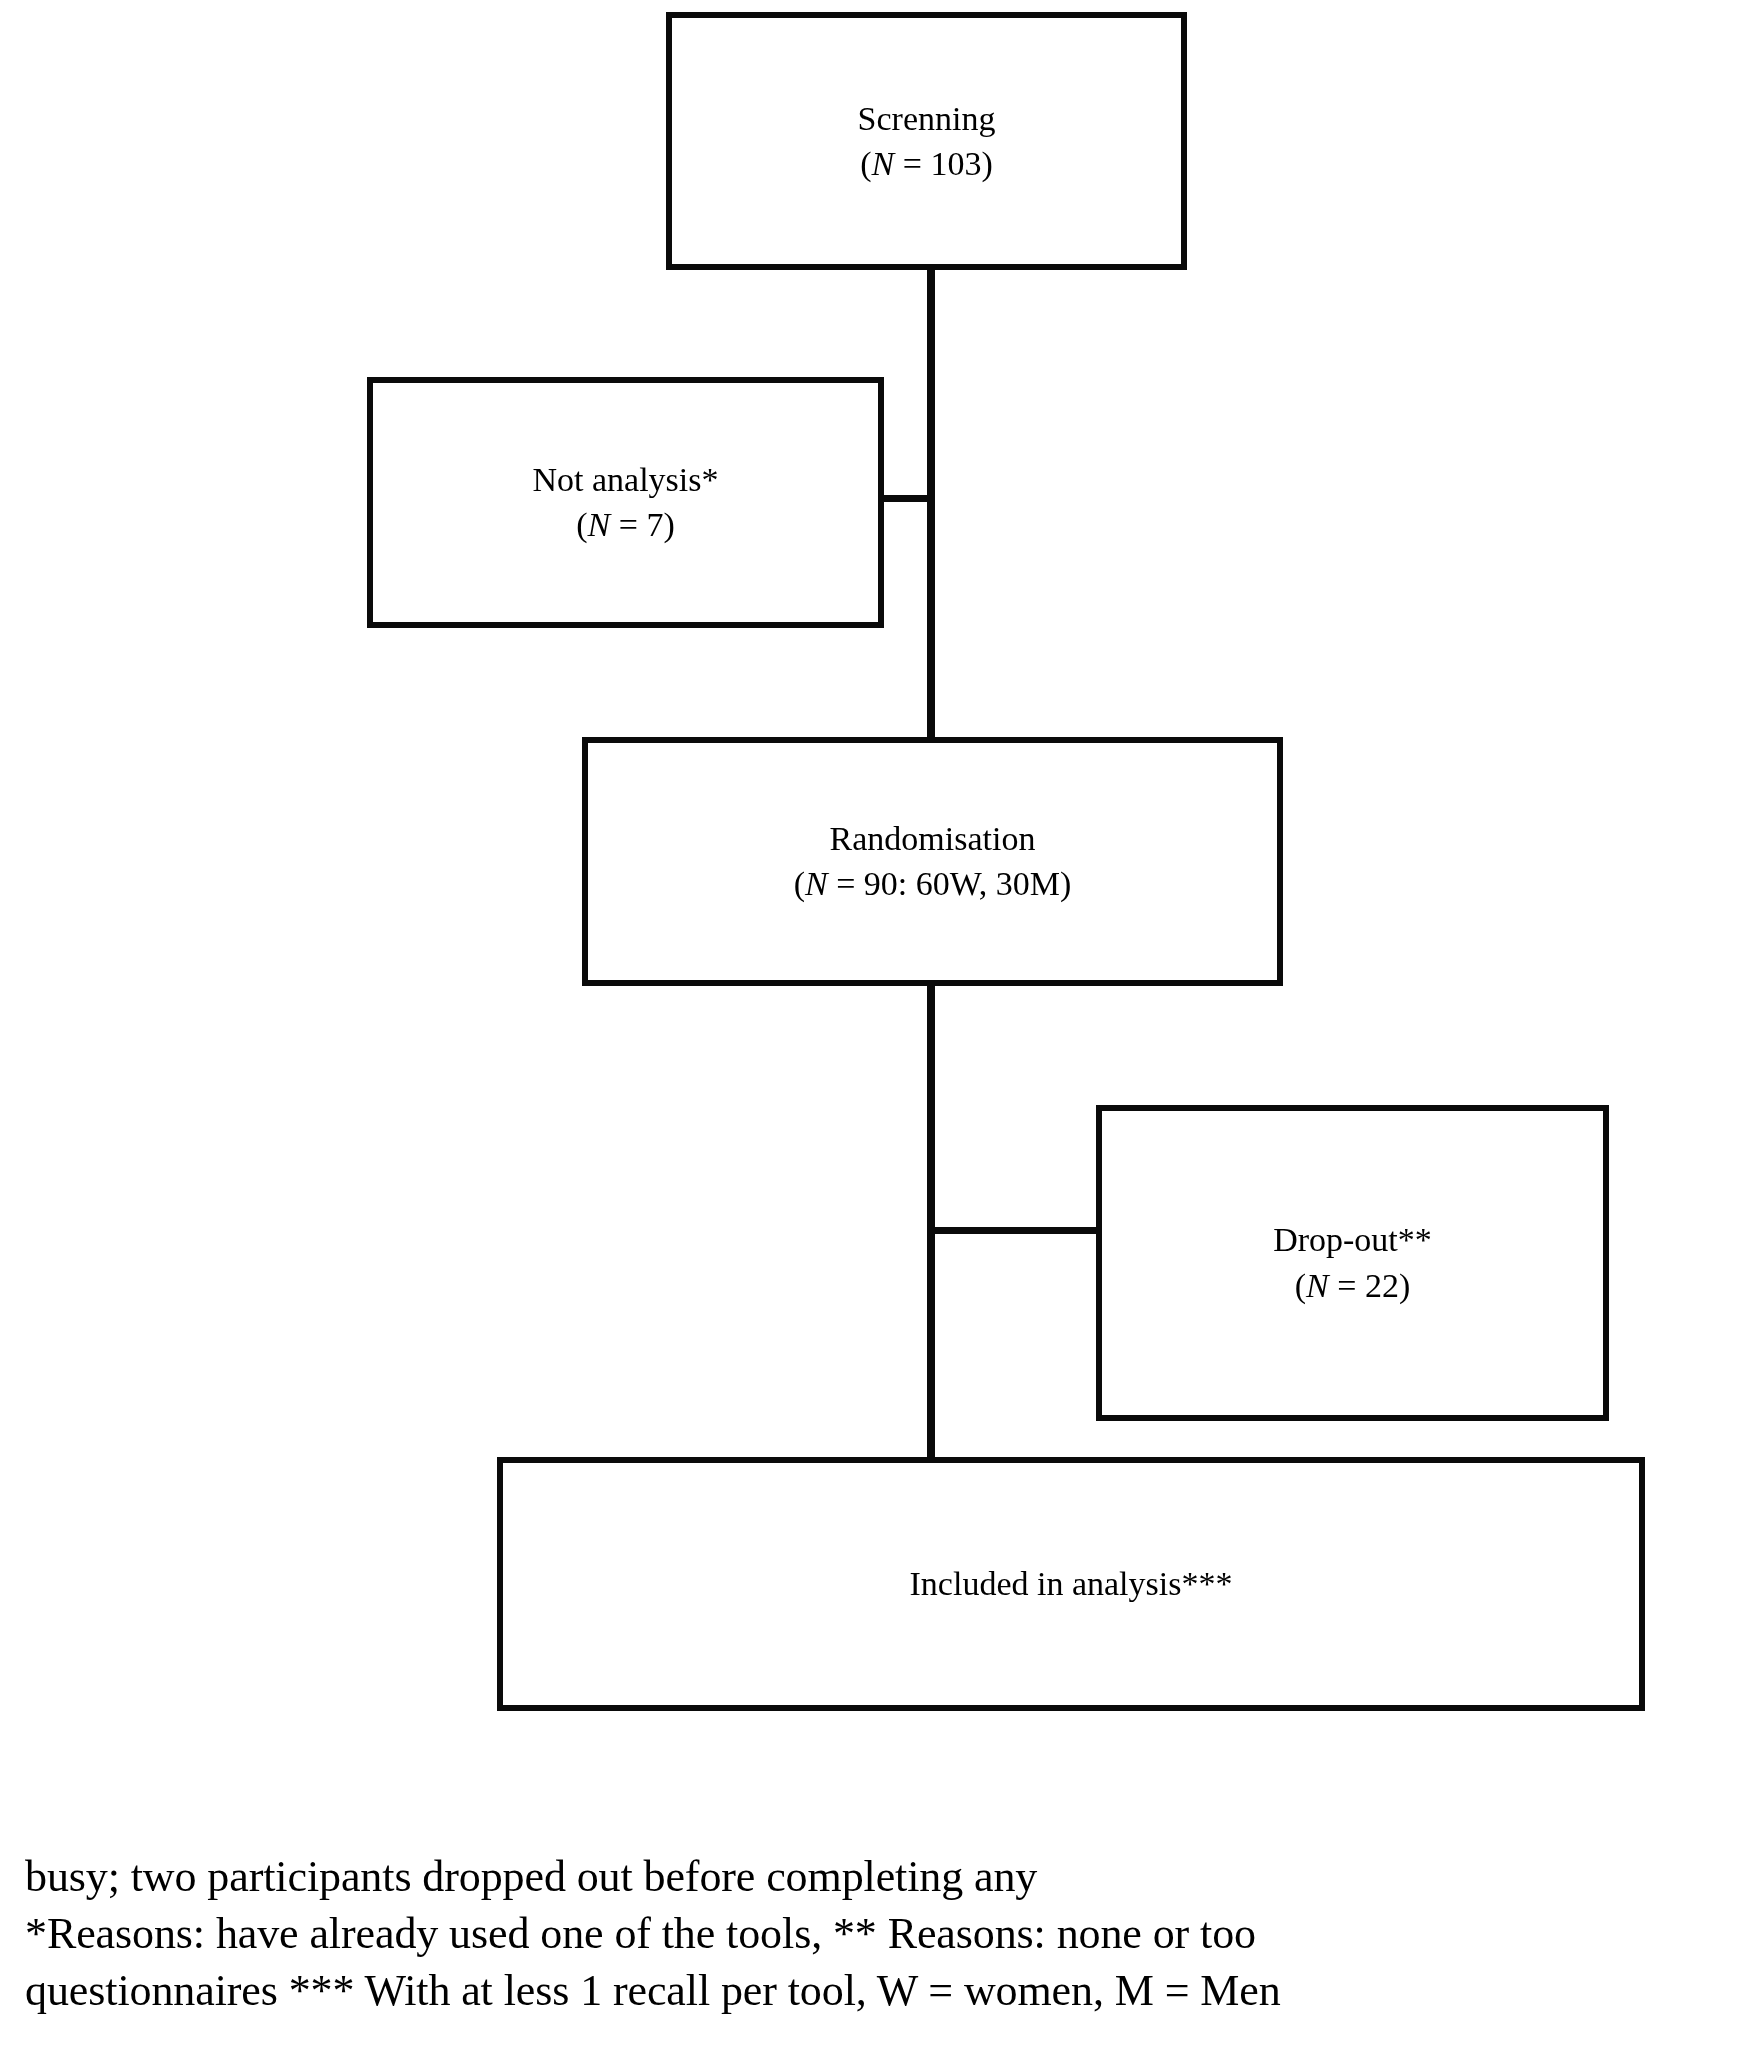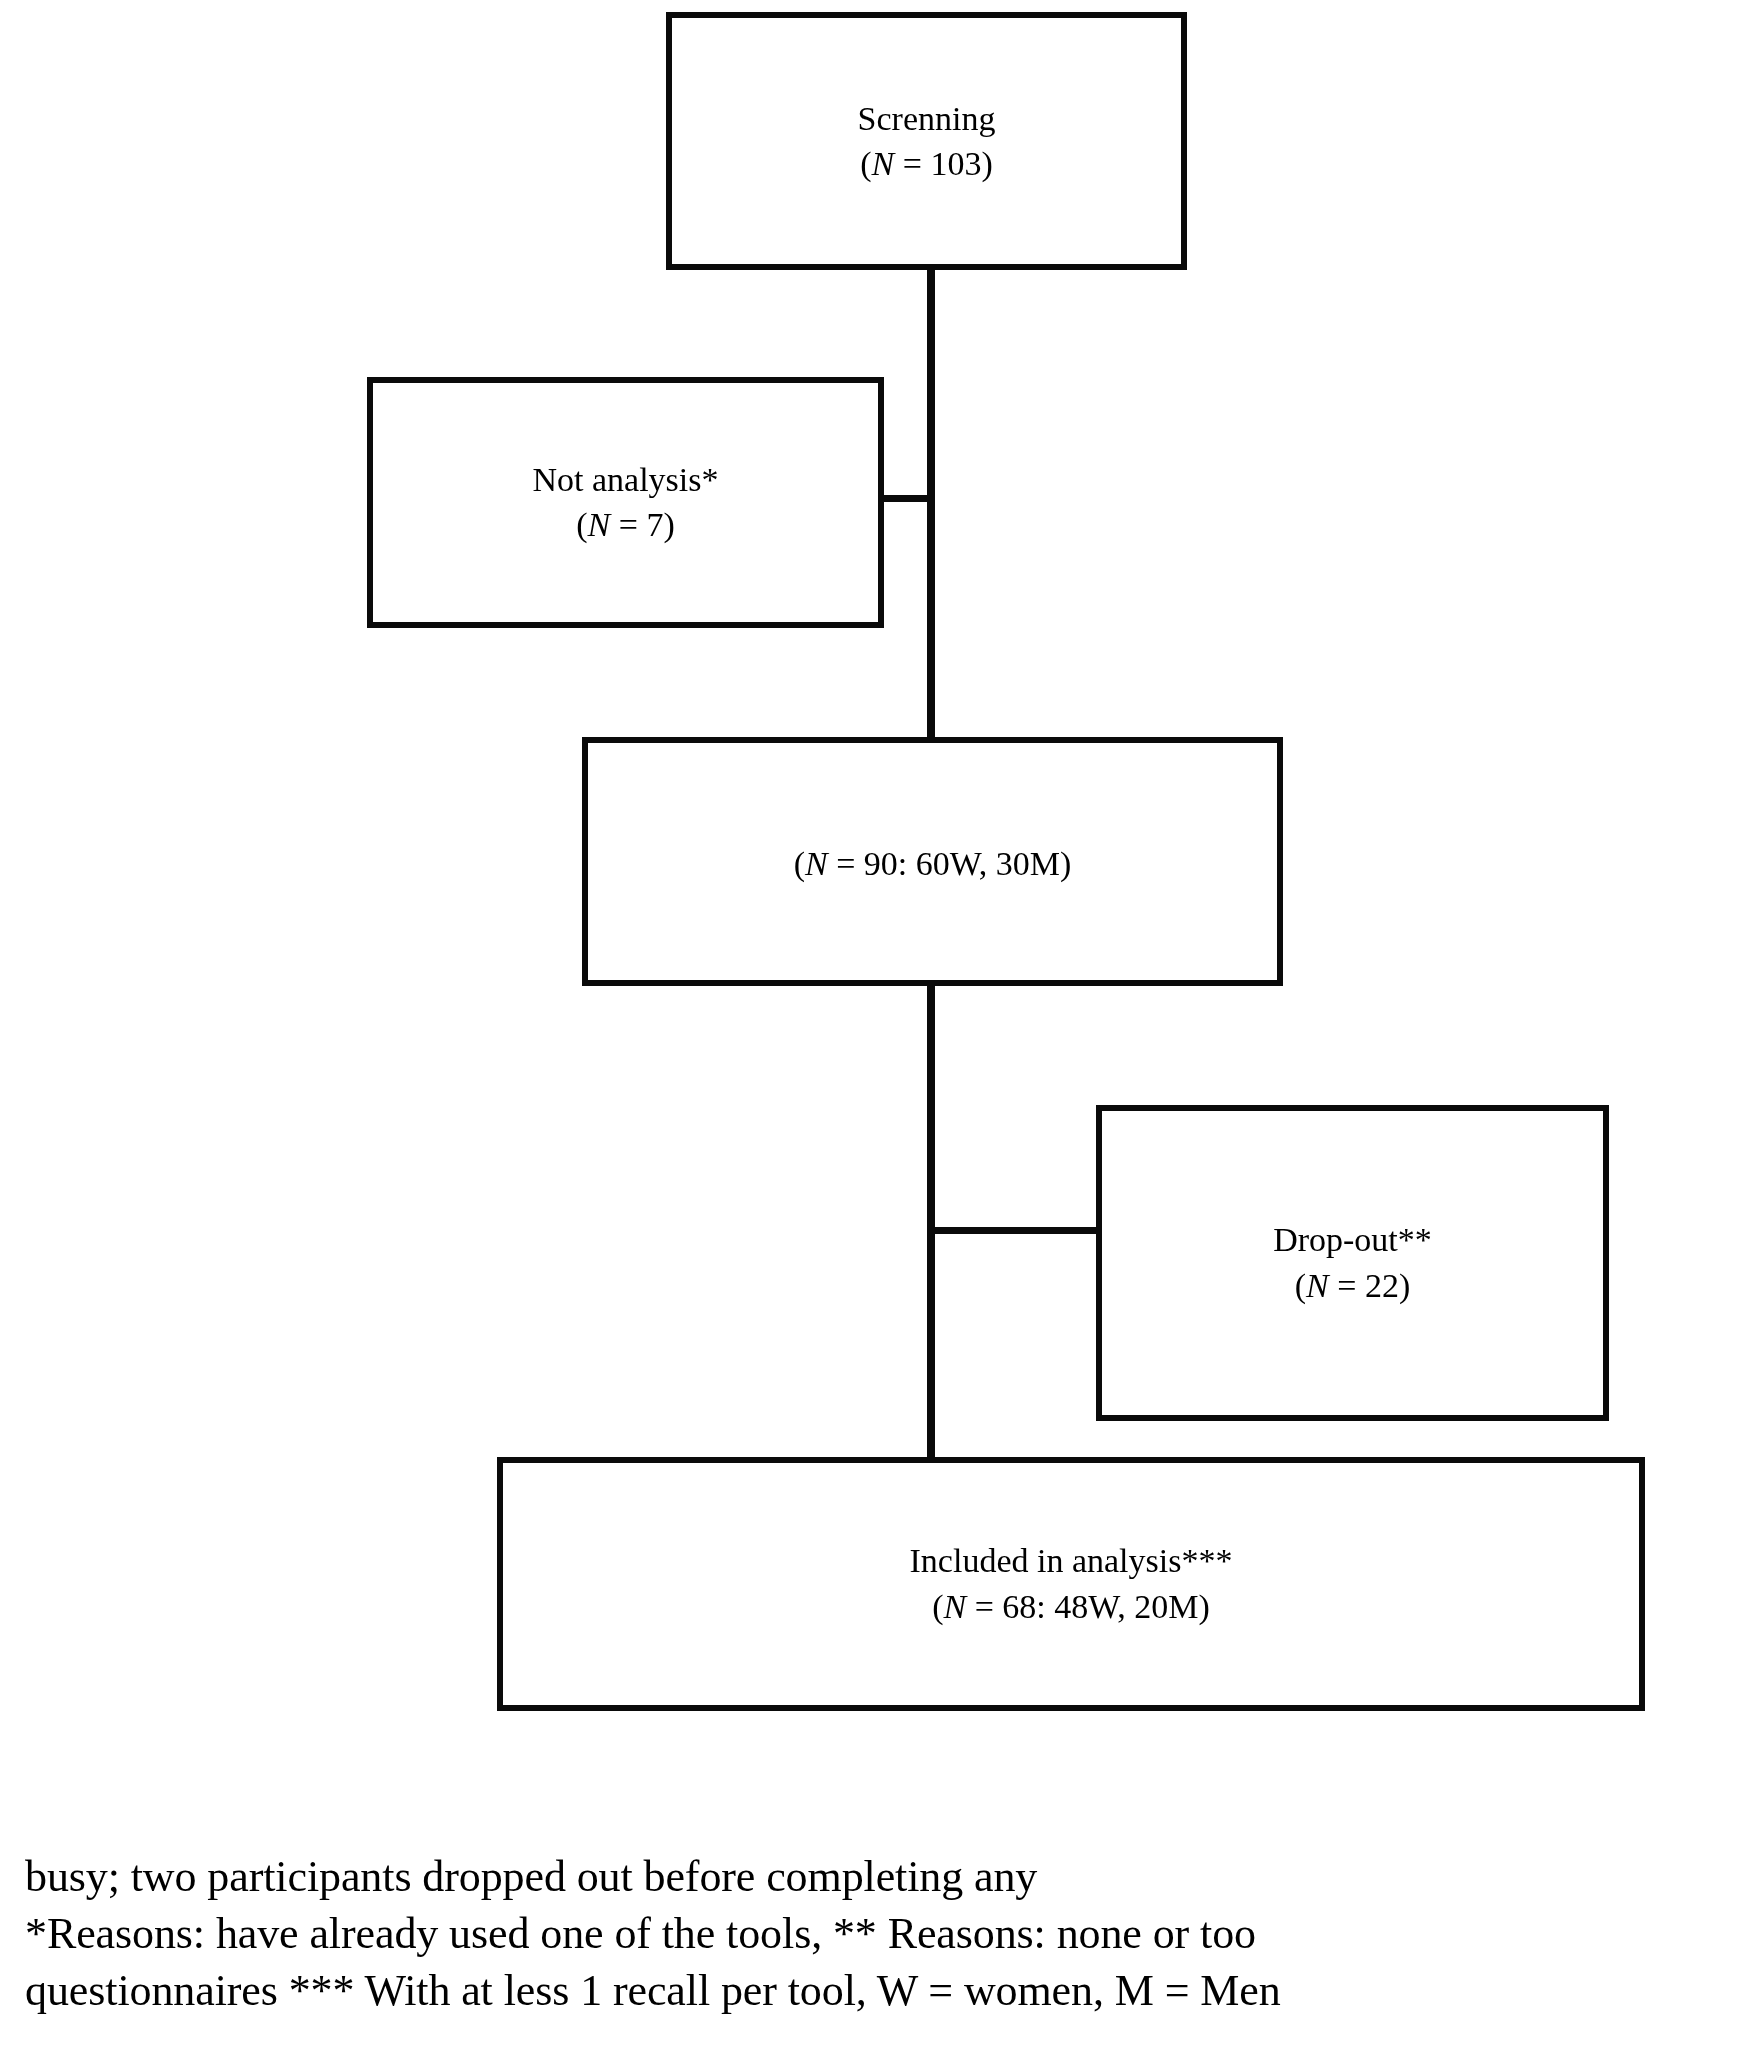--- a/index.html
+++ b/index.html
@@ -118,31 +118,31 @@
       <span class="line1">Screnning</span>
       <span class="line2"><span>(</span><span class="nvar">N</span><span> = 103)</span></span>
     </div>
 
     <div class="node" id="node-not-eligible">
       <span class="line1">Not analysis*</span>
       <span class="line2"><span>(</span><span class="nvar">N</span><span> = 7)</span></span>
     </div>
 
     <div class="node" id="node-randomisation">
+      <span class="line1">Randomisation</span>
       <span class="line2"><span>(</span><span class="nvar">N</span><span> = 90: 60W, 30M)</span></span>
     </div>
 
     <div class="node" id="node-dropout">
       <span class="line1">Drop-out**</span>
       <span class="line2"><span>(</span><span class="nvar">N</span><span> = 22)</span></span>
     </div>
 
     <div class="node" id="node-included">
       <span class="line1">Included in analysis***</span>
-      <span class="line2"><span>(</span><span class="nvar">N</span><span> = 68: 48W, 20M)</span></span>
     </div>
 
   </div>
 
   <div id="footnote">
     <span class="fn-line">busy;  two participants dropped out before completing any</span>
     <span class="fn-line">*Reasons: have already used one of the tools, ** Reasons: none or too</span>
     <span class="fn-line">questionnaires *** With at less 1 recall per tool, W = women, M = Men</span>
   </div>
 

